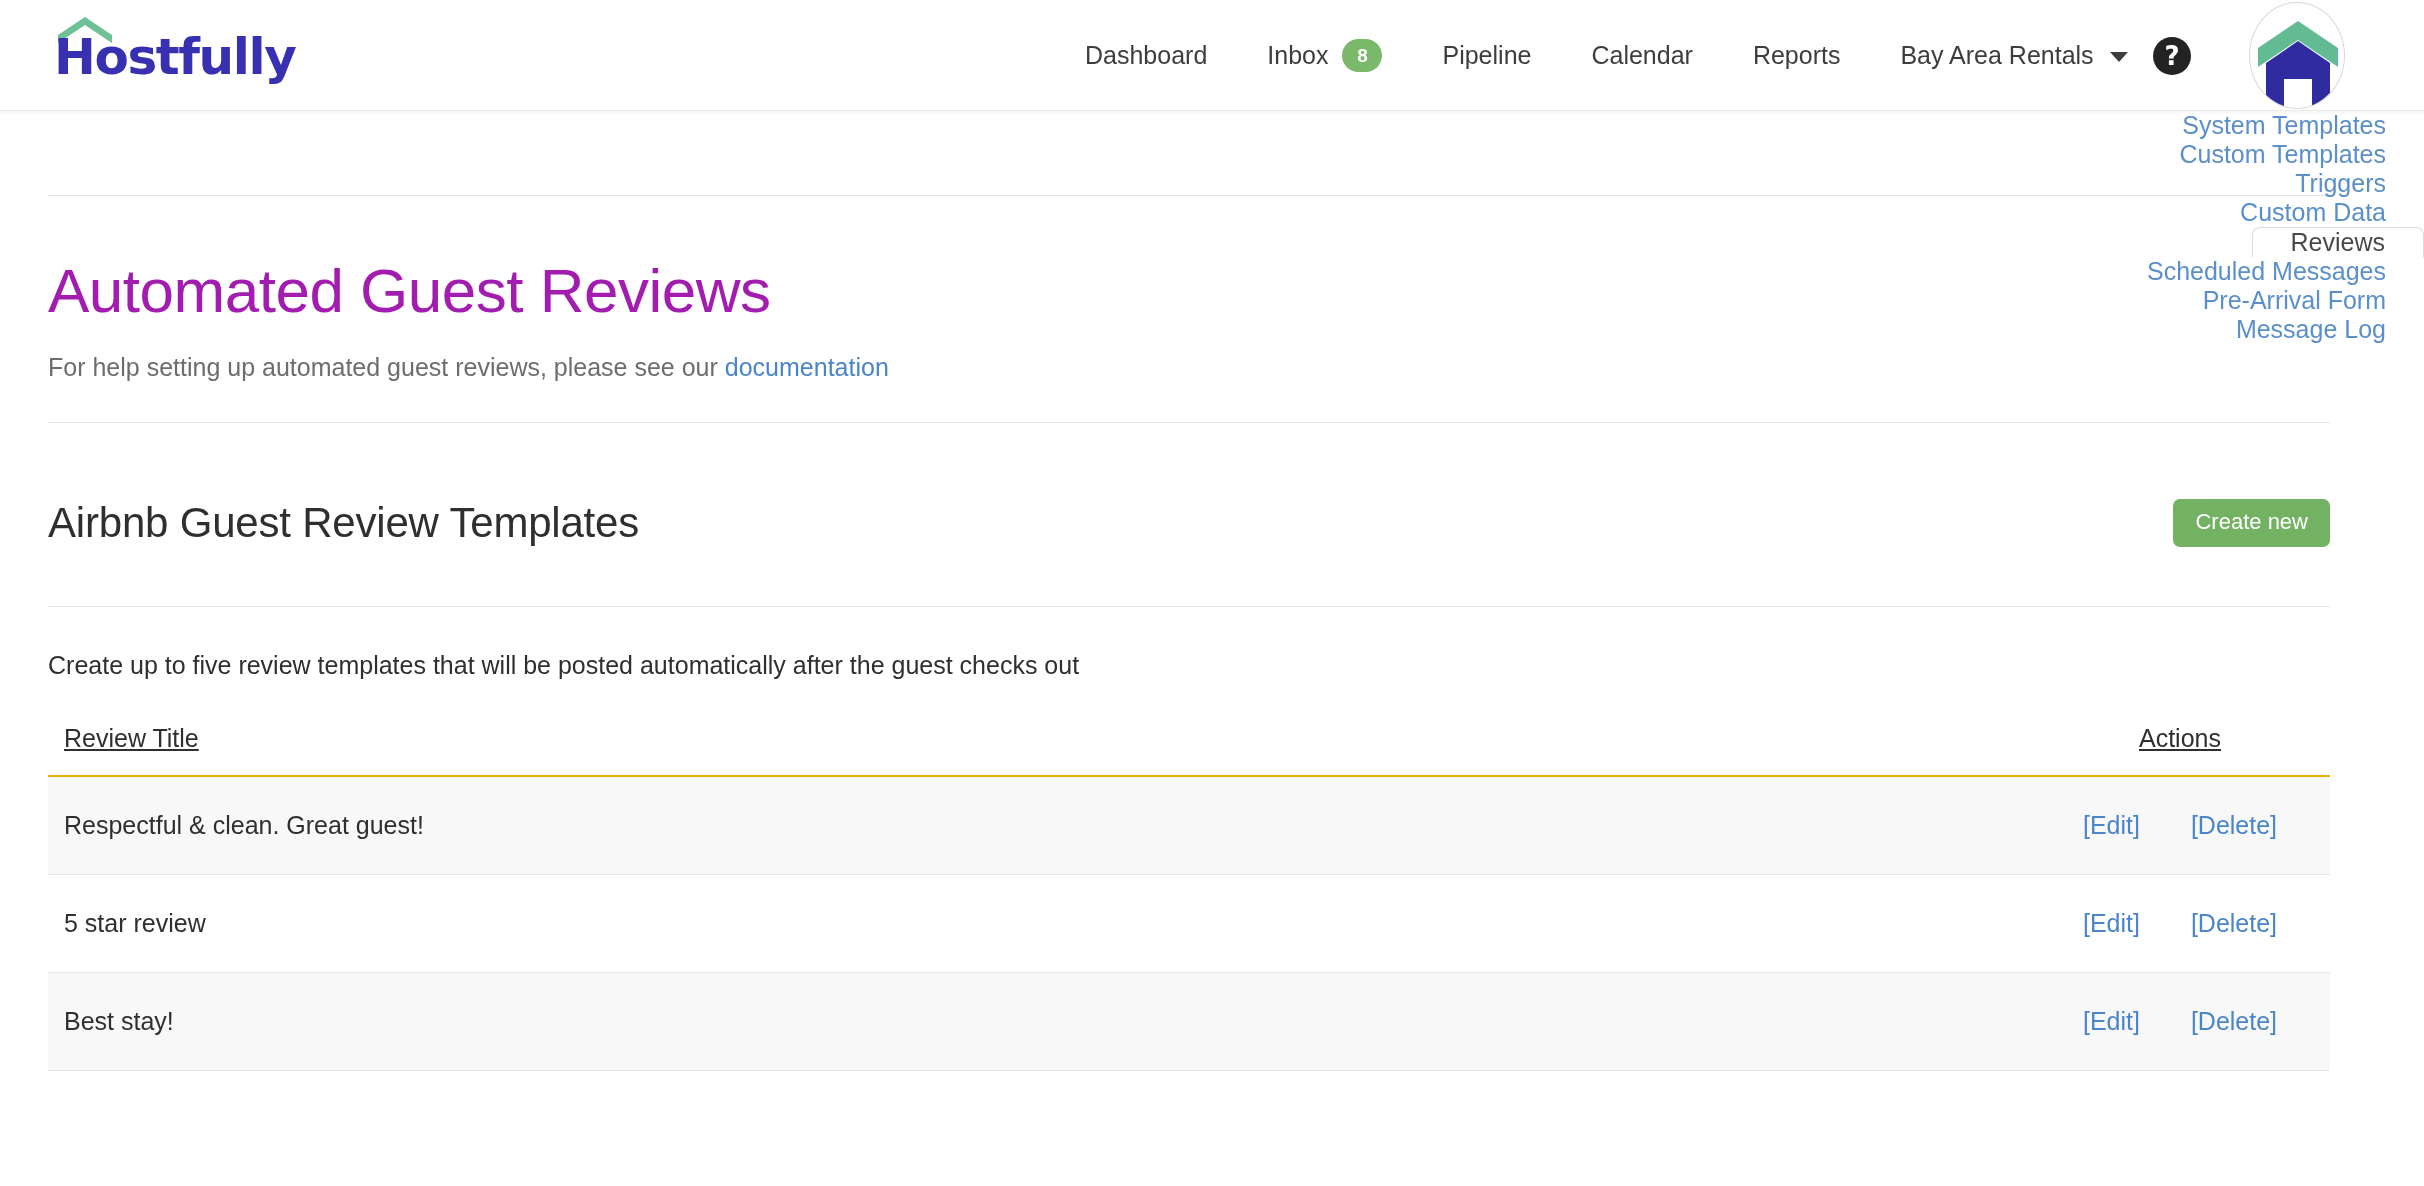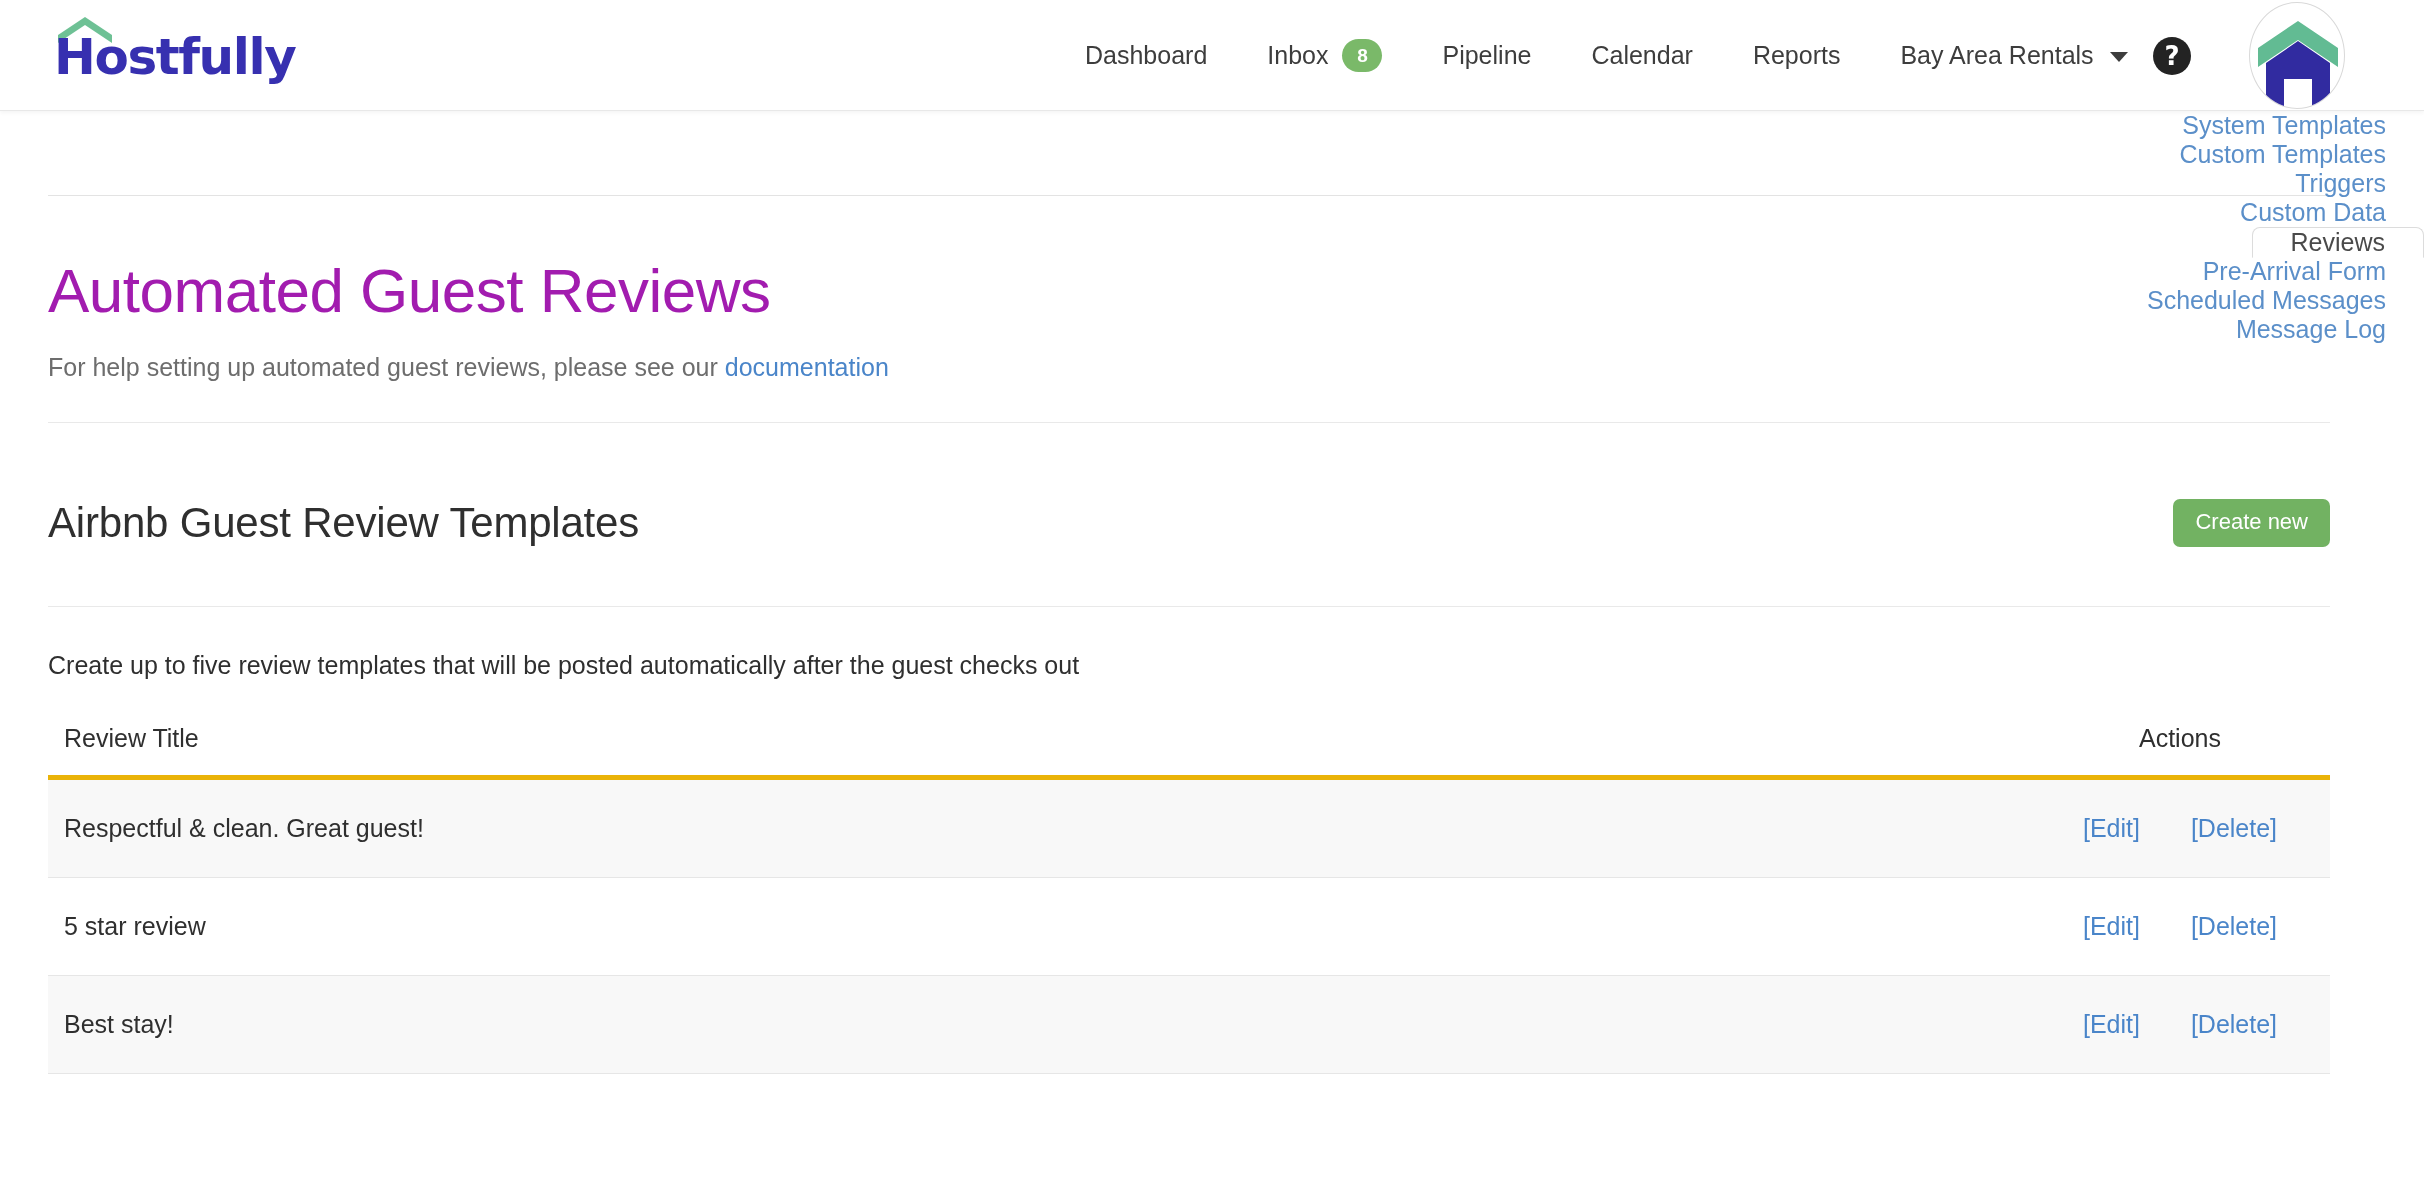--- a/index.html
+++ b/index.html
@@ -224,21 +224,22 @@
     border-collapse: collapse;
     margin-top: 30px;
     table-layout: fixed;
   }
   table.reviews th {
     text-align: left;
     font-size: 25px;
     font-weight: 400;
     color: #2f2f2f;
     padding: 14px 16px 22px;
-    border-bottom: 5px solid #eab308;
+    border-bottom: 2px solid #eab308;
+    text-decoration: underline;
   }
   table.reviews th.col-actions {
     text-align: center;
     width: 300px;
   }
   table.reviews td {
     font-size: 25px;
     color: #2f2f2f;
     padding: 34px 16px;
     border-bottom: 1px solid #e6e6e6;
@@ -320,24 +321,24 @@
   <a class="tab" href="#">
     <span>Triggers</span>
   </a>
   <a class="tab" href="#">
     <span>Custom Data</span>
   </a>
   <a class="tab active" href="#">
     <span>Reviews</span>
   </a>
   <a class="tab" href="#">
+    <span>Scheduled Messages</span>
+  </a>
+  <a class="tab" href="#">
     <span>Pre-Arrival Form</span>
-  </a>
-  <a class="tab" href="#">
-    <span>Scheduled Messages</span>
   </a>
   <a class="tab" href="#">
     <span>Message Log</span>
   </a>
 </div>
 
 <div class="page">
 
   <h1 class="page-title">Automated Guest Reviews</h1>
 

